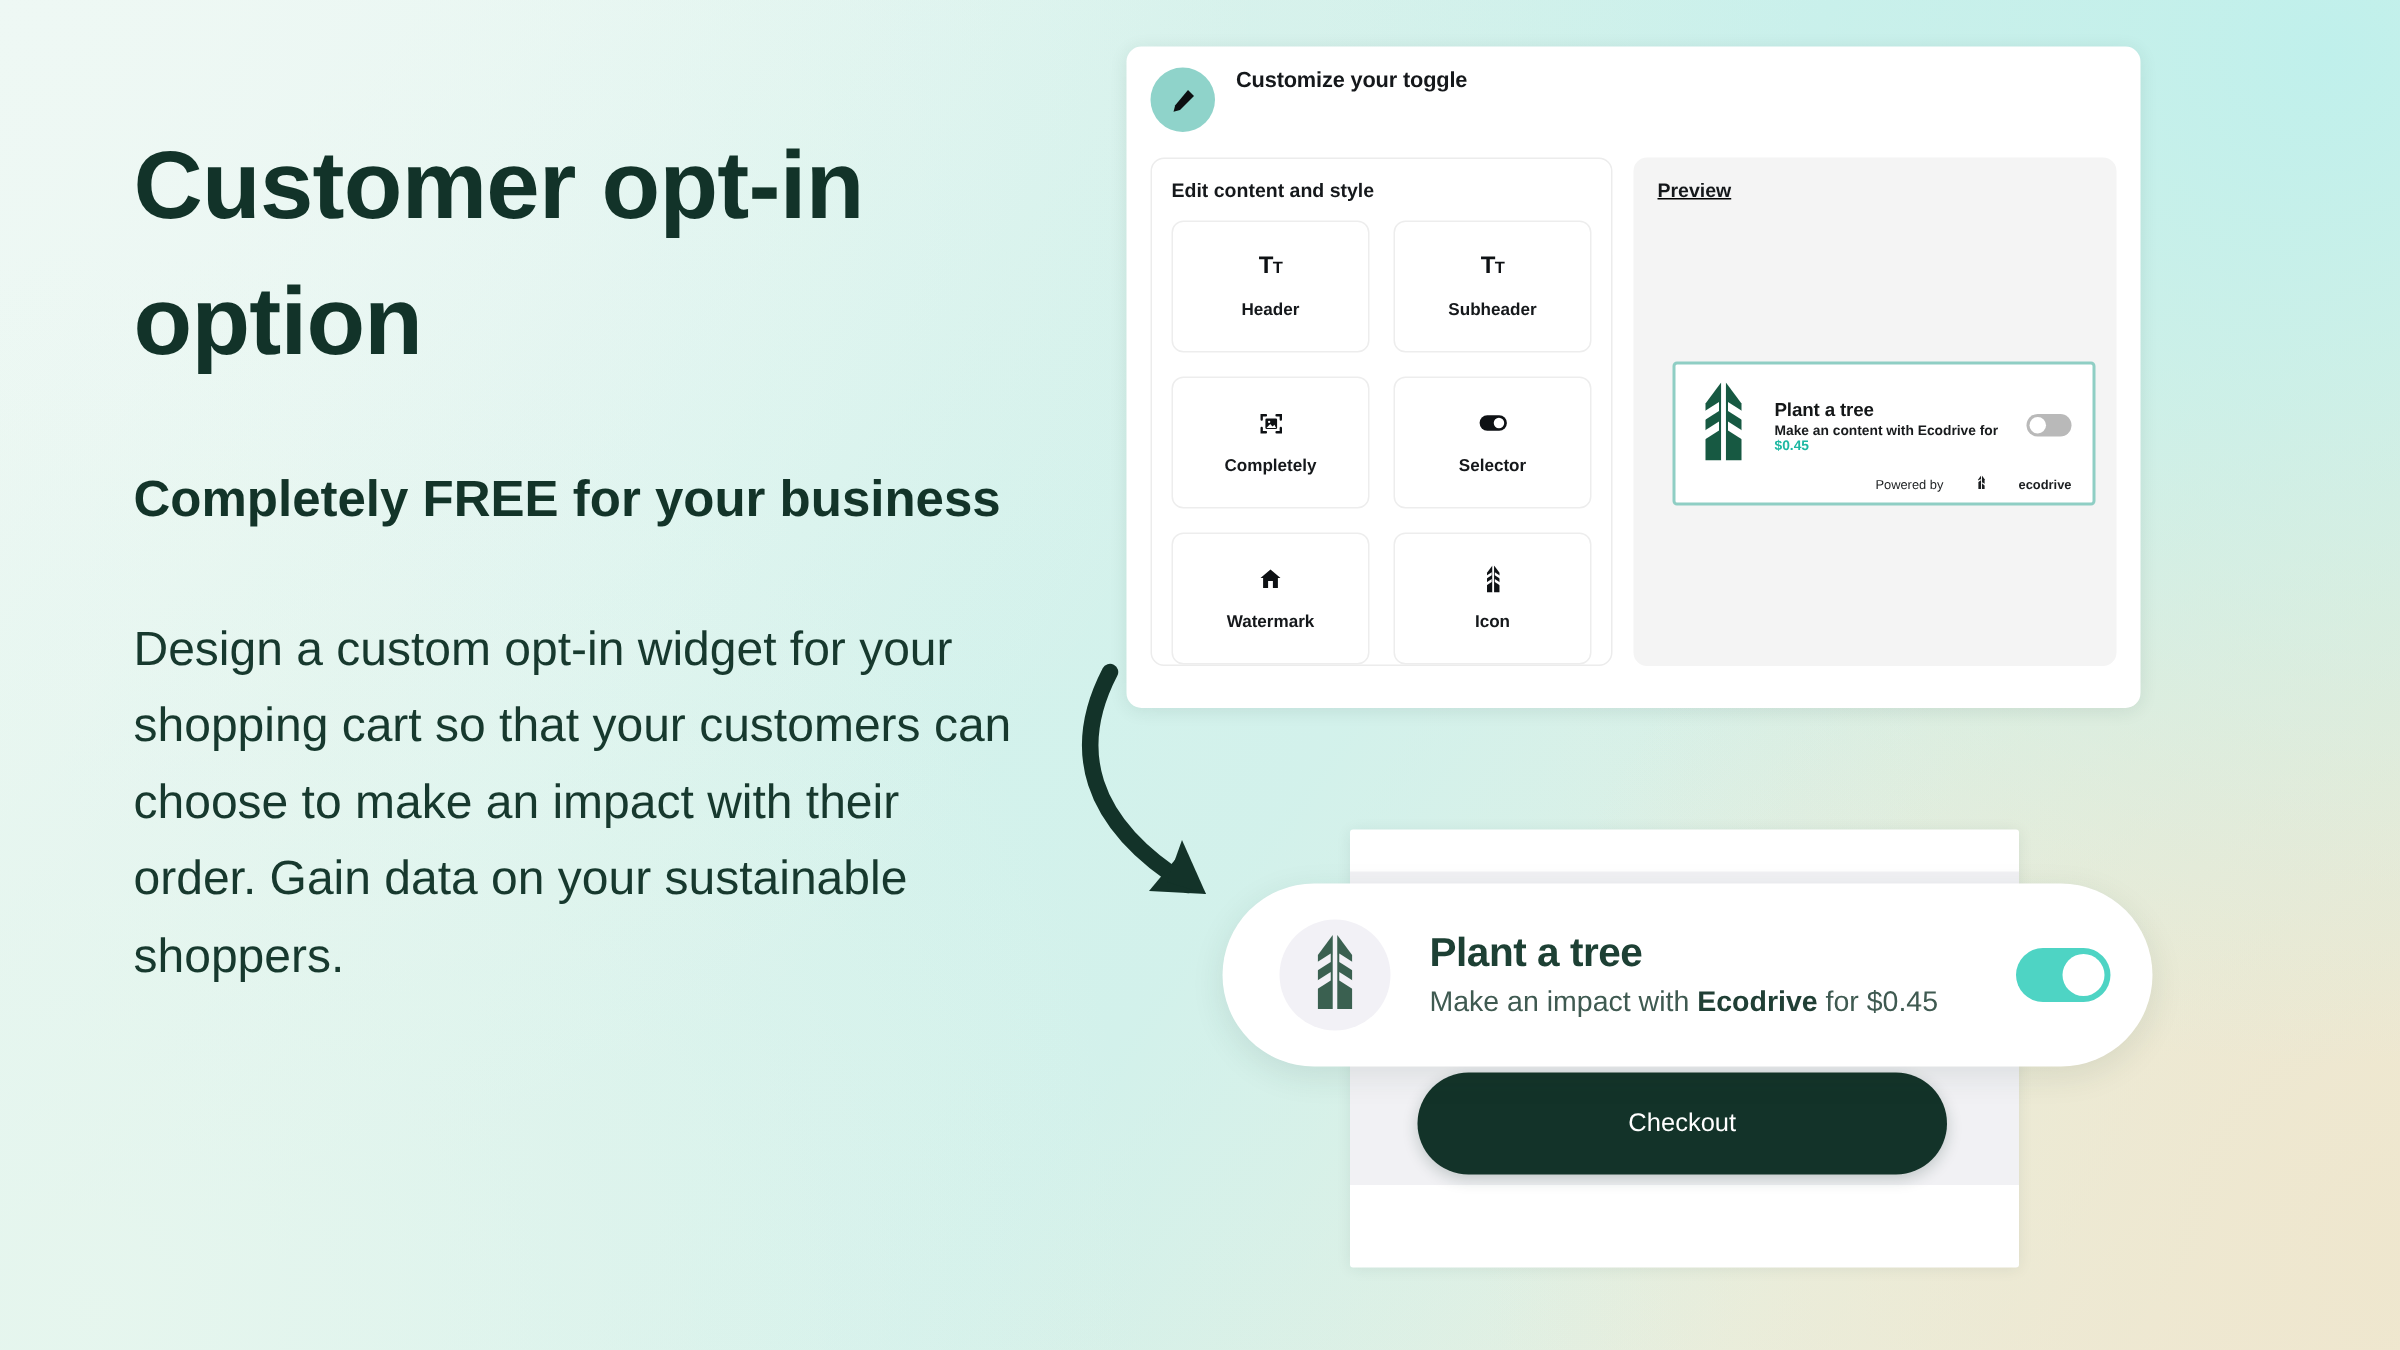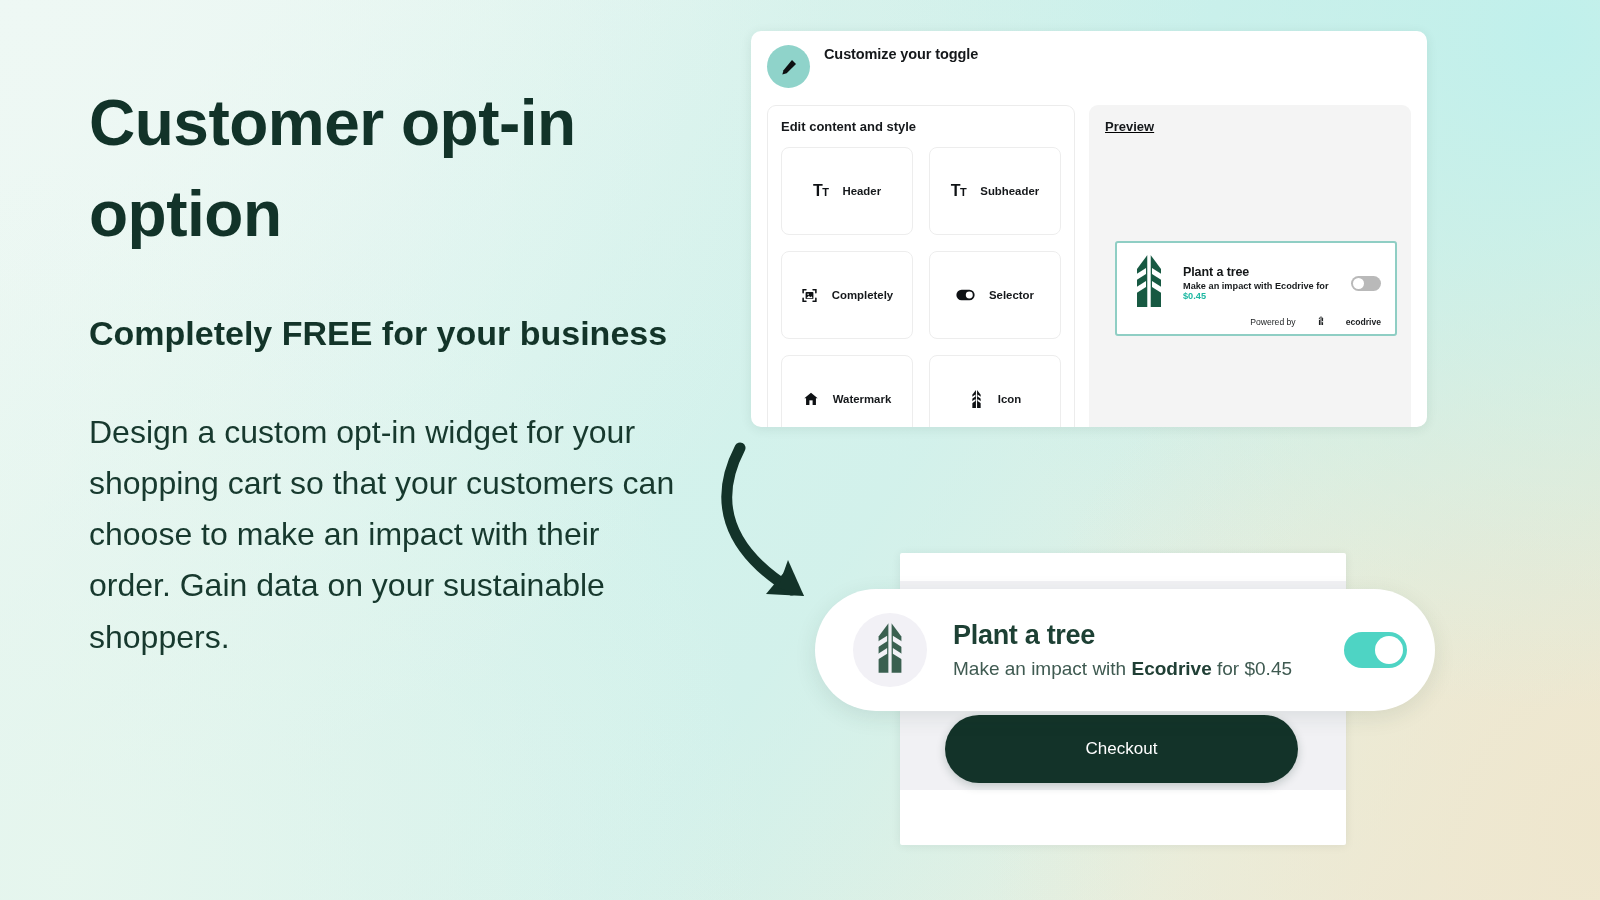--- a/index.html
+++ b/index.html
@@ -63,21 +63,21 @@
     height: 210px;
     pointer-events: none;
   }
 
   
   .admin-panel {
     position: absolute;
     left: 751px;
     top: 31px;
     width: 676px;
-    height: 396px;
+    height: 441px;
     background: #ffffff;
     border-radius: 10px;
     box-shadow: 0 2px 12px rgba(20,50,45,0.09);
     overflow: hidden;
   }
   .panel-head {
     display: flex;
     gap: 14px;
     padding: 14px 18px 0 16px;
   }
@@ -128,21 +128,21 @@
     display: grid;
     grid-template-columns: 1fr 1fr;
     gap: 16px 16px;
   }
   .tile {
     height: 88px;
     border: 1px solid #ededed;
     border-radius: 8px;
     background: #fff;
     display: flex;
-    flex-direction: row;
+    flex-direction: column;
     align-items: center;
     justify-content: center;
     gap: 14px;
     cursor: pointer;
   }
   .tile-icon {
     height: 18px;
     display: flex;
     align-items: center;
     justify-content: center;
@@ -430,21 +430,21 @@
               <path d="M21.6 0 L32 14 L32 52 L21.6 52 Z" fill="#175942"></path>
               <path d="M6 20 L17 13 L17 19 L6 26 Z" fill="#ffffff"></path>
               <path d="M6 33 L17 26 L17 32 L6 39 Z" fill="#ffffff"></path>
               <path d="M34 20 L23 13 L23 19 L34 26 Z" fill="#ffffff"></path>
               <path d="M34 33 L23 26 L23 32 L34 39 Z" fill="#ffffff"></path>
               <rect x="18.7" y="0" width="2.6" height="52" fill="#ffffff"></rect>
             </svg>
           </span>
           <div class="pw-texts">
             <div class="pw-title">Plant a tree</div>
-            <div class="pw-sub"><span>Make an impact with Ecodrive for </span><span class="price">$0.45</span></div>
+            <div class="pw-sub"><span>Make an content with Ecodrive for </span><span class="price">$0.45</span></div>
           </div>
           <div class="pw-toggle">
             <span class="knob"></span>
           </div>
         </div>
         <div class="pw-powered">
           <span>Powered by</span>
           <span>
             <svg width="8" height="9" viewBox="0 0 40 52" xmlns="http://www.w3.org/2000/svg">
               <path d="M18.4 0 L18.4 52 L8 52 L8 14 Z" fill="#1c1f21"></path>

